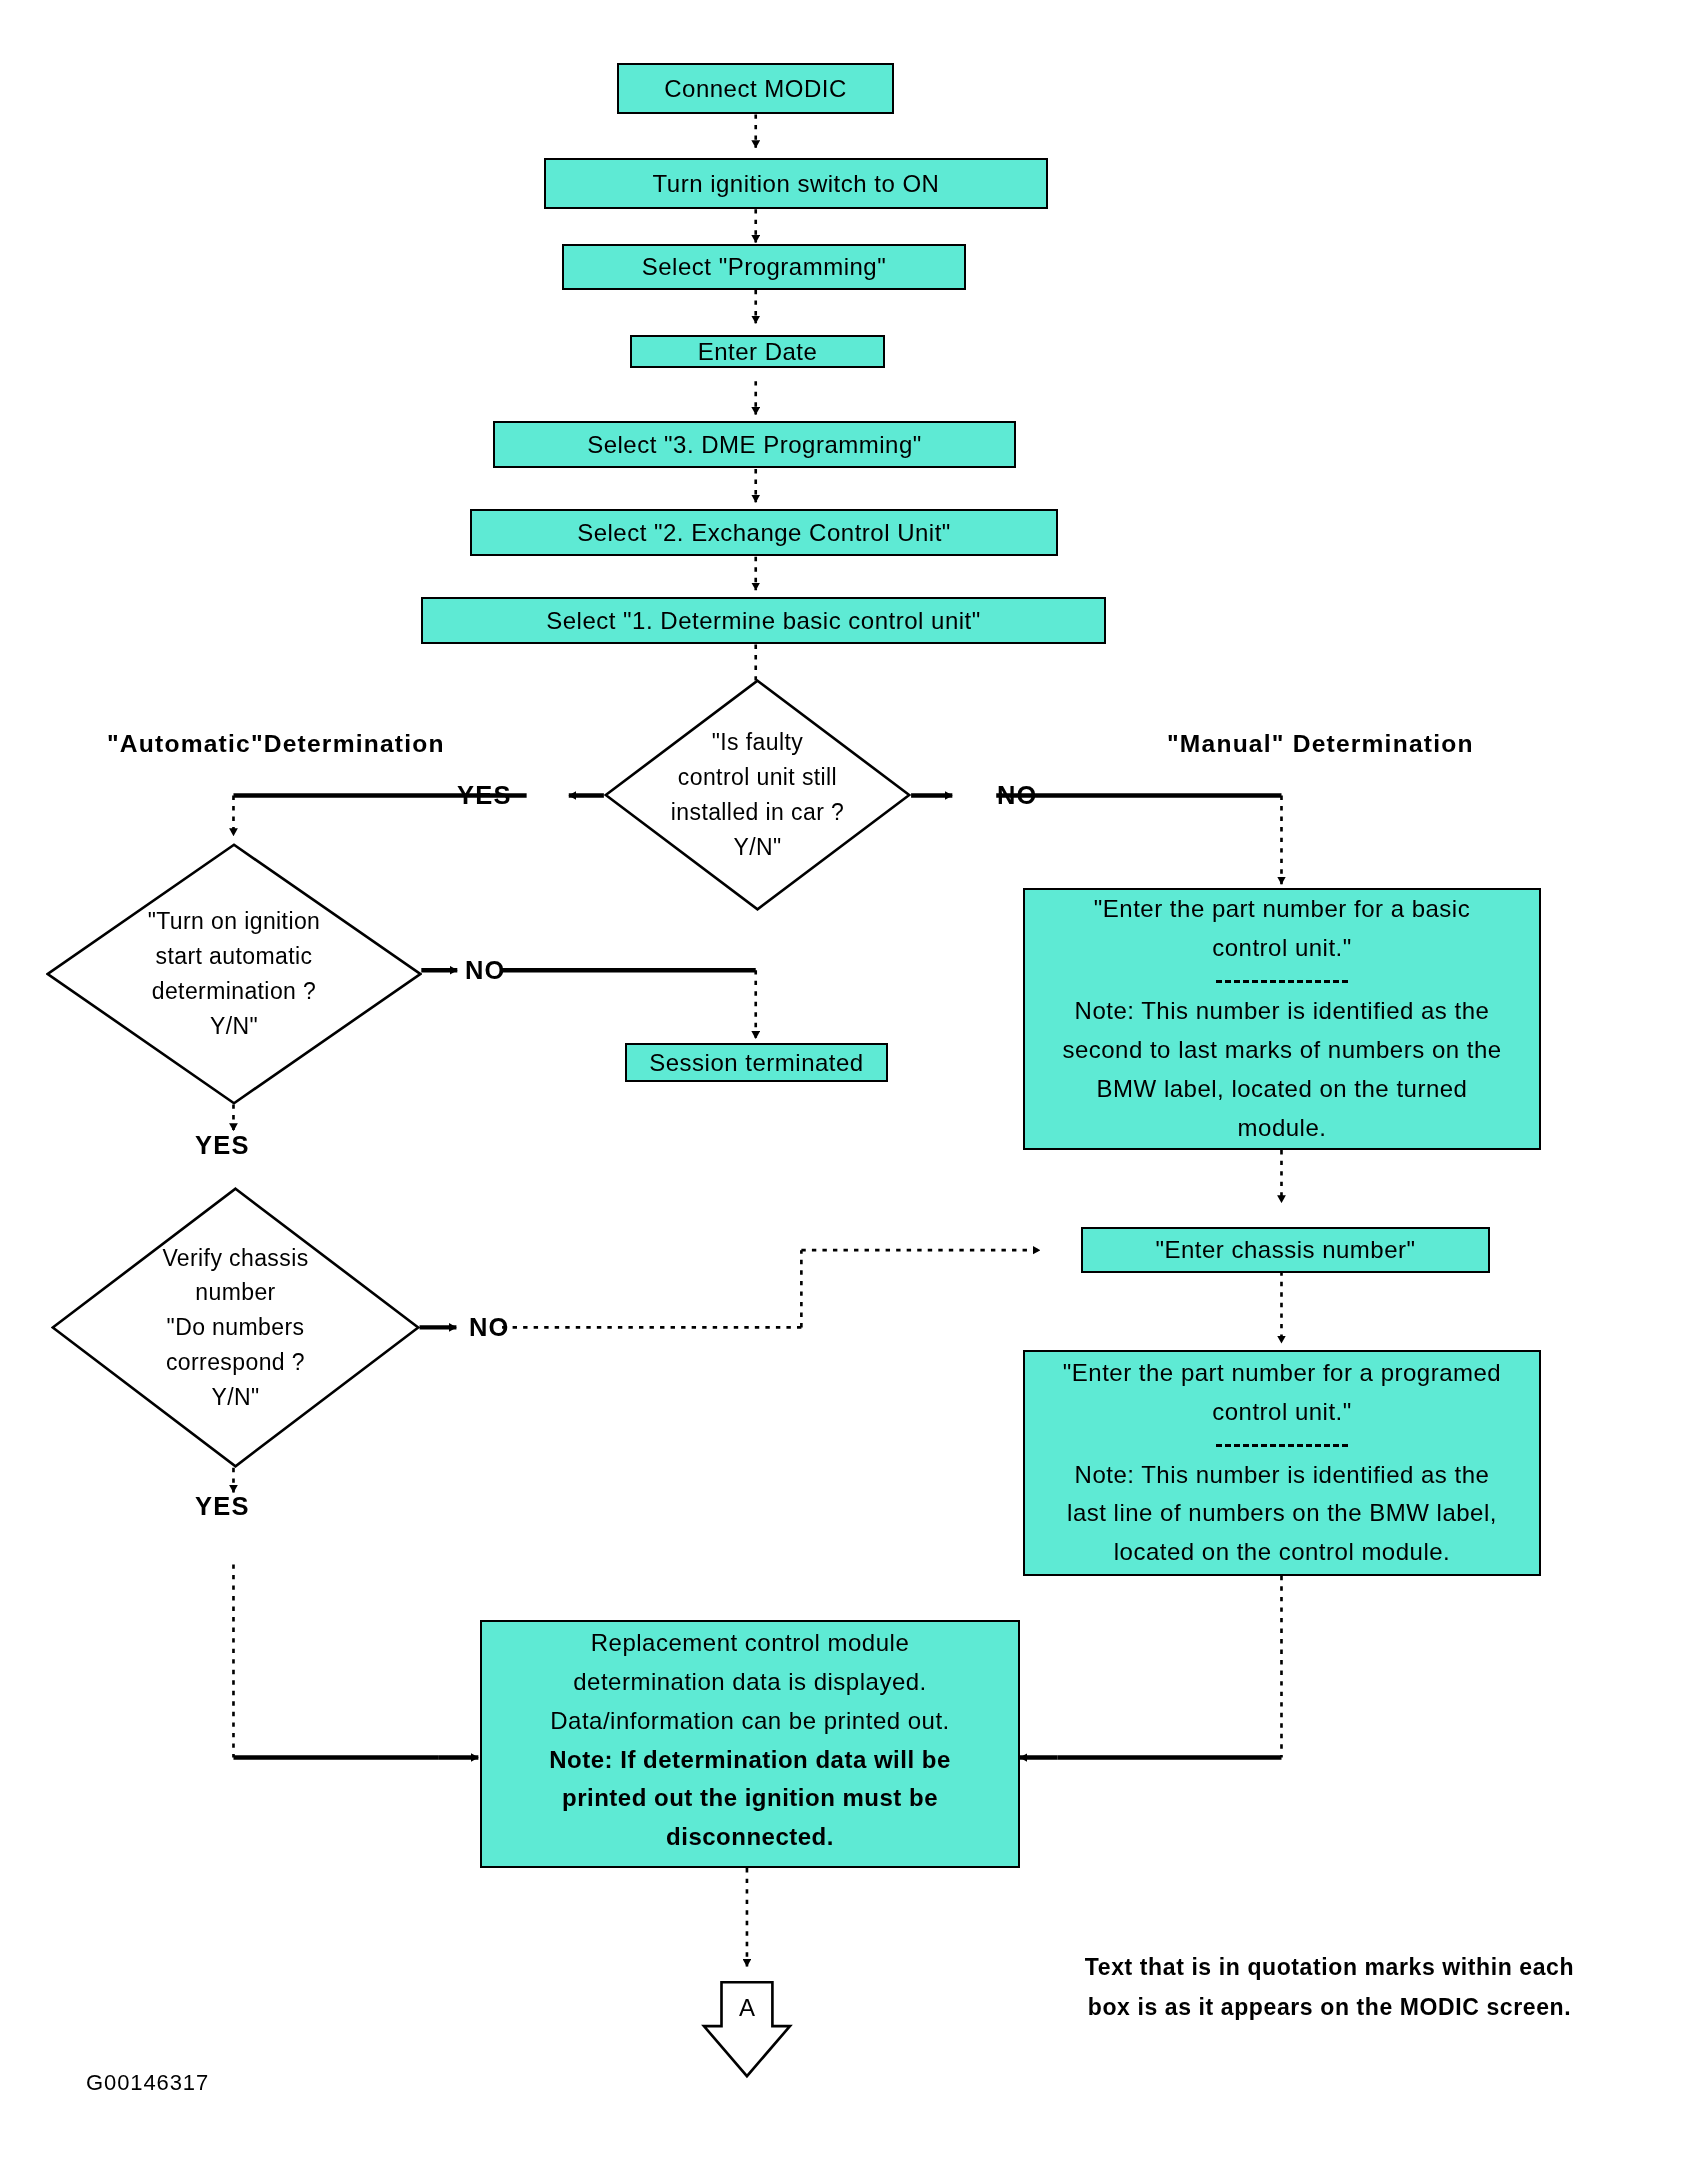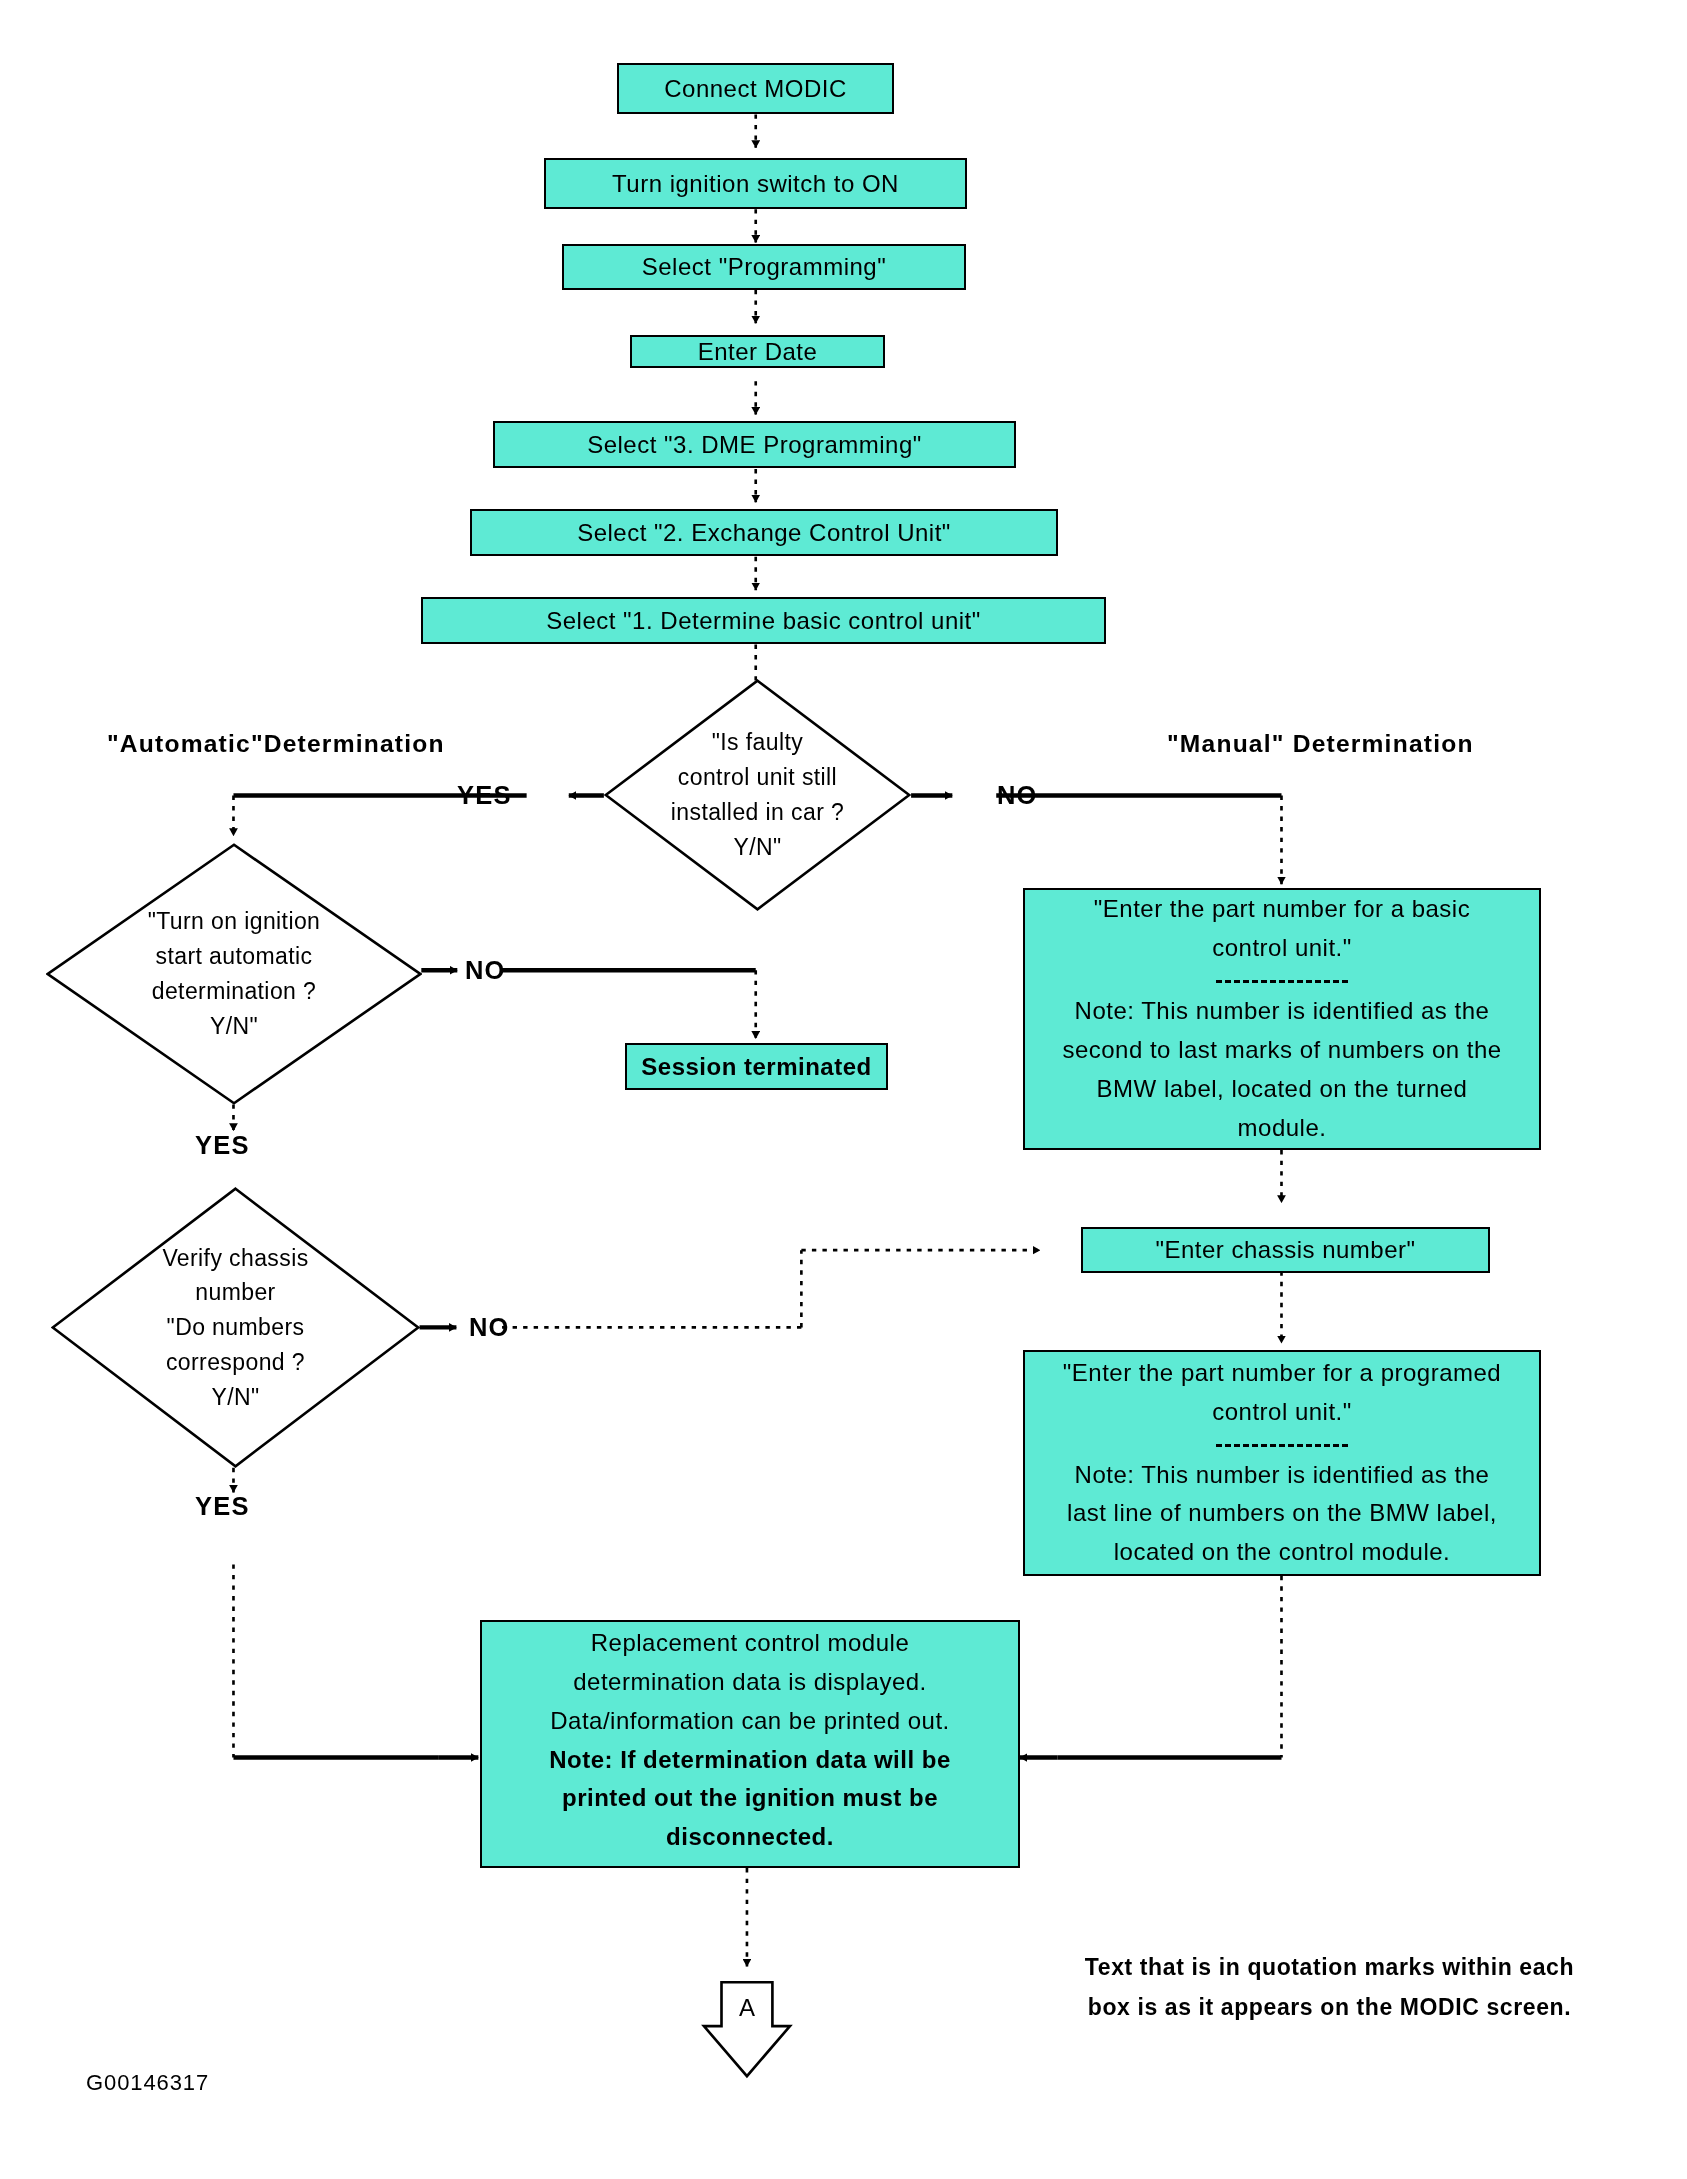--- a/index.html
+++ b/index.html
@@ -193,21 +193,21 @@
 
     <g stroke="#000" stroke-width="3" fill="#ffffff">
       <path d="M822,2258 L880,2258 L880,2308 L900,2308 L851,2365 L802,2308 L822,2308 Z"></path>
     </g>
   </svg>
 
   <div class="node pbox" style="left:617px;top:63px;width:277px;height:51px;">
     <span class="inner">Connect MODIC</span>
   </div>
 
-  <div class="node pbox" style="left:544px;top:158px;width:423px;height:51px;align-items:center;">
+  <div class="node pbox" style="left:544px;top:158px;width:504px;height:51px;align-items:center;">
     <span class="inner">Turn ignition switch to ON</span>
   </div>
 
   <div class="node pbox" style="left:562px;top:244px;width:404px;height:46px;">
     <span class="inner">Select "Programming"</span>
   </div>
 
   <div class="node pbox" style="left:630px;top:335px;width:255px;height:33px;">
     <span class="inner">Enter Date</span>
   </div>
@@ -250,21 +250,21 @@
       <div>"Turn on ignition</div>
       <div>start automatic</div>
       <div>determination ?</div>
       <div>Y/N"</div>
     </div>
   </div>
 
   <div class="label branch" style="left:465px;top:956px;">NO</div>
   <div class="label branch" style="left:195px;top:1131px;">YES</div>
 
-  <div class="node pbox" style="left:625px;top:1043px;width:263px;height:47px;font-weight:bold;">
+  <div class="node pbox" style="left:625px;top:1043px;width:263px;height:39px;">
     <span class="inner">Session terminated</span>
   </div>
 
   <div class="node pbox multi" style="left:1023px;top:888px;width:518px;height:262px;">
     <div class="inner">
       <div>"Enter the part number for a basic</div>
       <div>control unit."</div>
       <span class="dash-sep"></span>
       <div>Note: This number is identified as the</div>
       <div>second to last marks of numbers on the</div>

